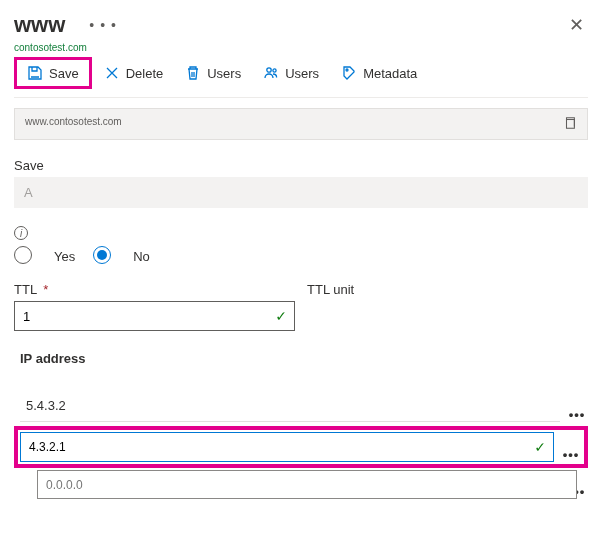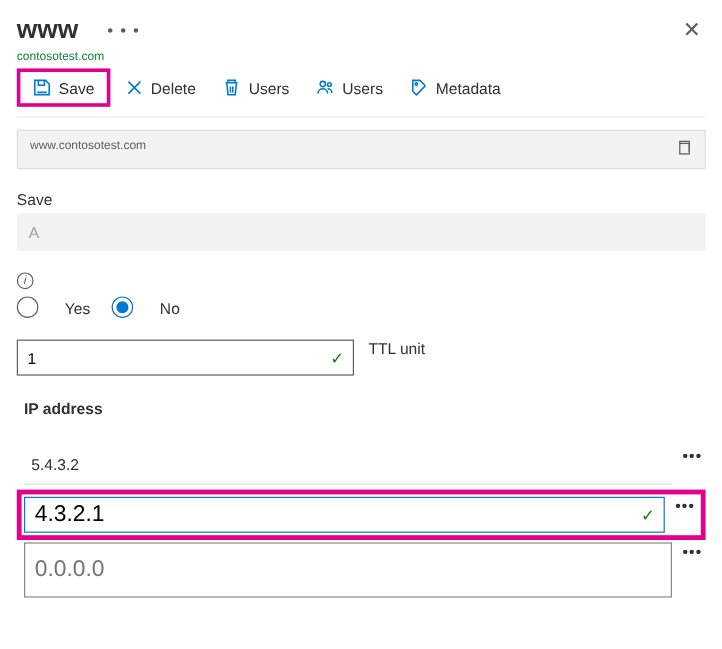--- a/index.html
+++ b/index.html
@@ -93,42 +93,42 @@
     .input-valid-check {
       position: absolute; right: 8px; top: 50%; transform: translateY(-50%);
       color: #107c10; font-size: 14px;
     }
     .select-caret {
       position: absolute; right: 8px; top: 50%; transform: translateY(-50%);
       color: #323130; font-size: 10px;
     }
     .section-title { font-weight: 600; font-size: 13px; margin-bottom: 24px; margin-left: 6px; }
     .ip-row {
-      display: flex; align-items: flex-start; gap: 6px;
+      display: flex; align-items: flex-end; gap: 6px;
       margin-bottom: 4px;
       padding-left: 6px;
     }
     .ip-cell {
       flex: 1;
       border-bottom: 1px solid #e1dfdd;
       padding: 8px 6px;
       font-size: 13px;
     }
     .ip-input-cell {
       flex: 1;
       position: relative;
     }
     .ip-input {
       width: 100%;
       border: 1px solid #0078d4;
       padding: 6px 28px 6px 8px;
-      font-size: 19px;
+      font-size: 12px;
       height: 30px;
     }
-    .ip-placeholder { color: #14532d; border: 1px solid #8a8886; padding: 6px 8px; height:46px; }
+    .ip-placeholder { color: #14532d; border: 1px solid #8a8886; padding: 6px 8px; height:29px;margin-left:17px; }
     .row-menu { width: 22px; text-align: center; color: #323130; cursor: pointer; font-weight: bold; letter-spacing: 1px; }
   </style>
 </head>
 <body>
 
 <div class="header-row">
   <div class="title-group">
     <h1>www</h1>
     <span class="more-dots">• • •</span>
   </div>
@@ -198,20 +198,24 @@
   <div class="radio-opt selected">
     <span class="radio-circle">
         <span class="radio-dot"></span>
       </span>
     <span>No</span>
   </div>
 </div>
 
 <div class="two-col">
   <div class="col">
+    <div class="field-label">
+      <span>TTL</span>
+        <span class="req-star">*</span>
+    </div>
     <div class="input-wrap">
       <input class="input-box" value="1" style="">
       <span class="input-valid-check">✓</span>
     </div>
   </div>
   <div class="col">
     <div class="field-label">TTL unit</div>
   </div>
 </div>
 

